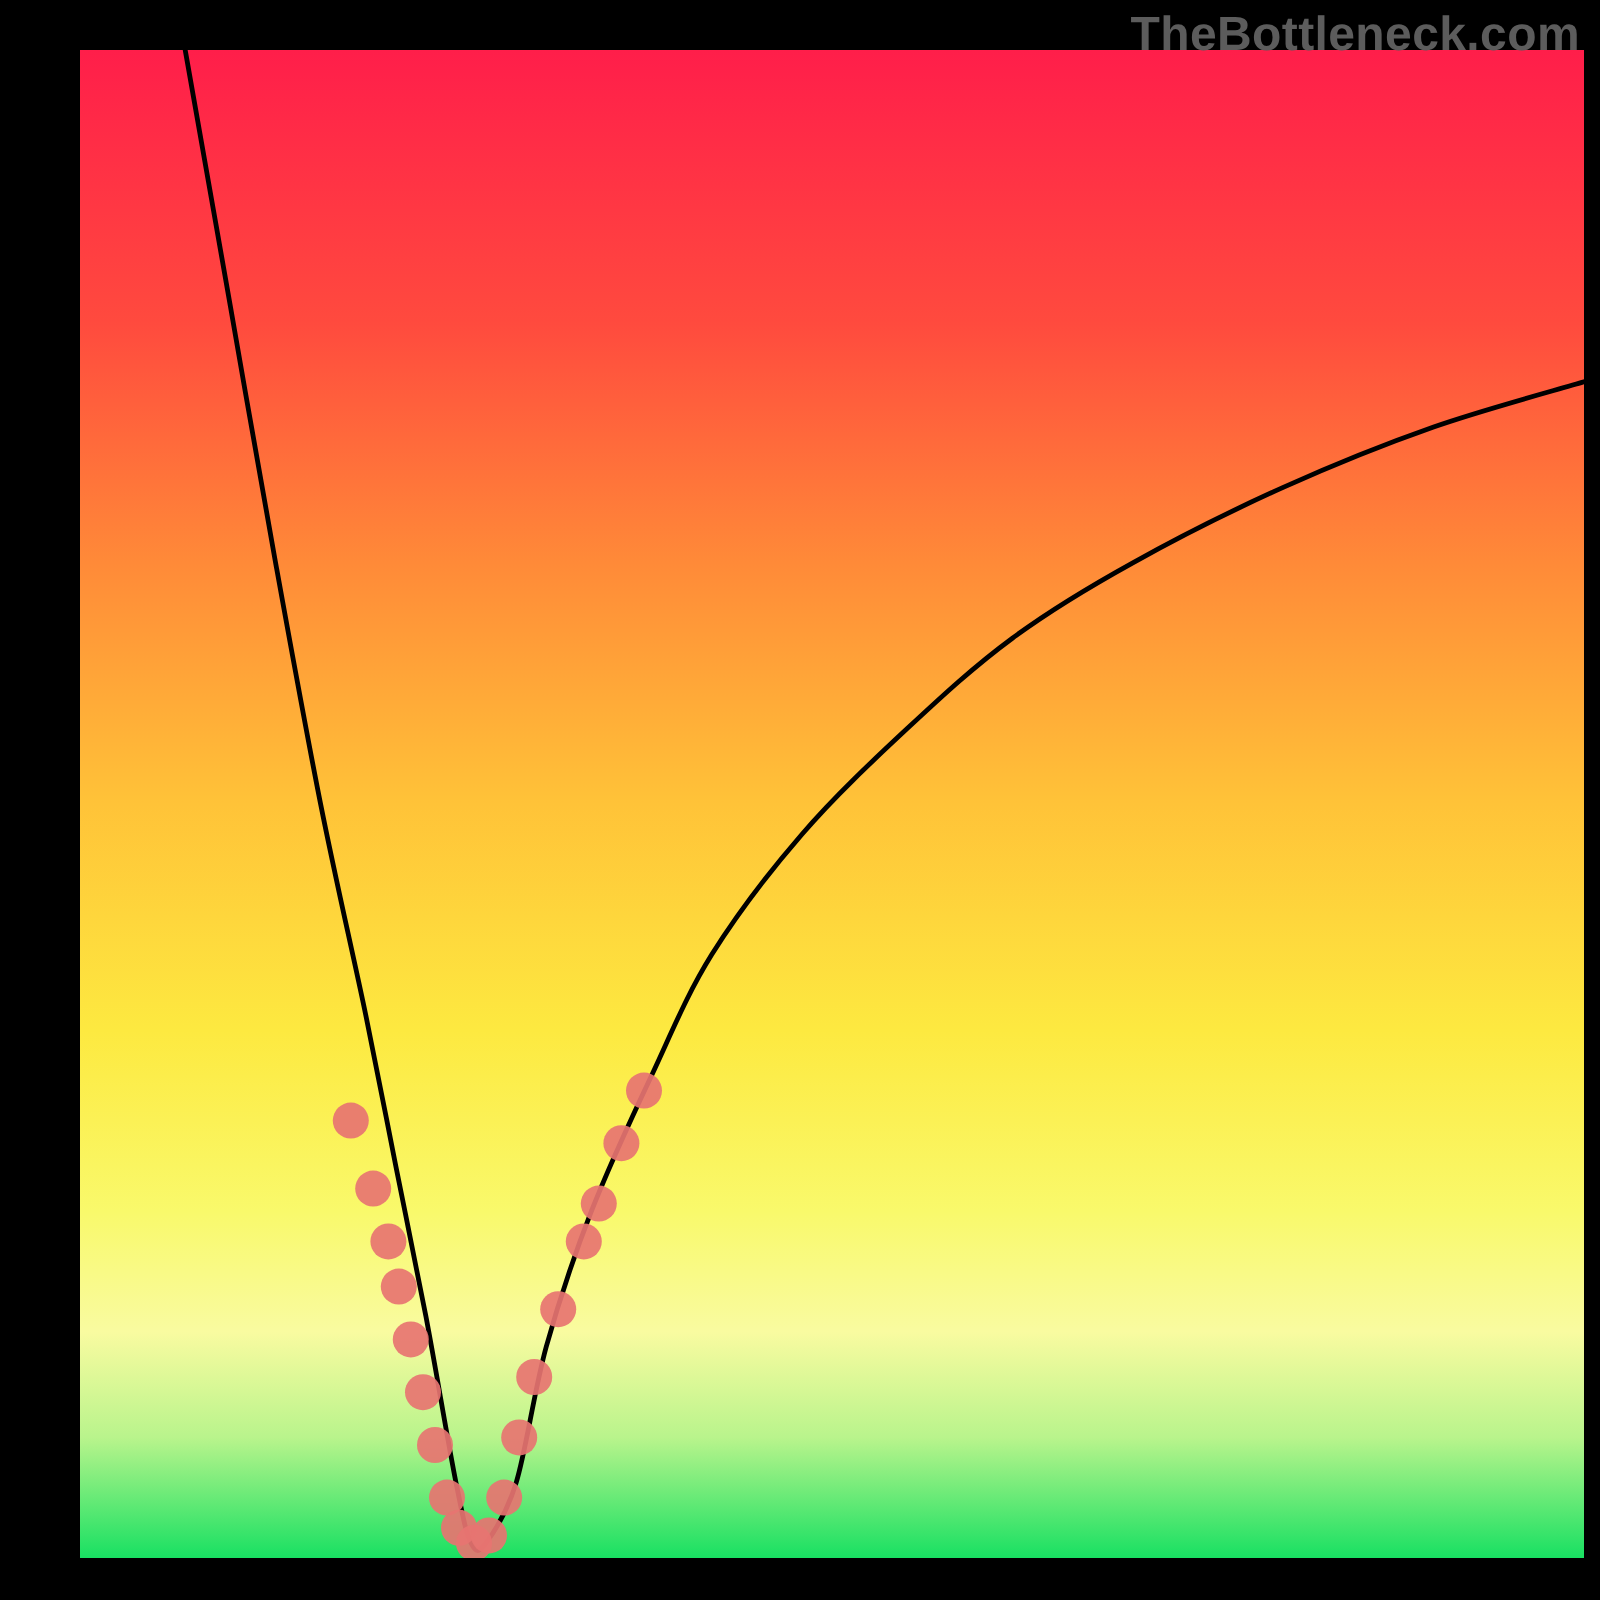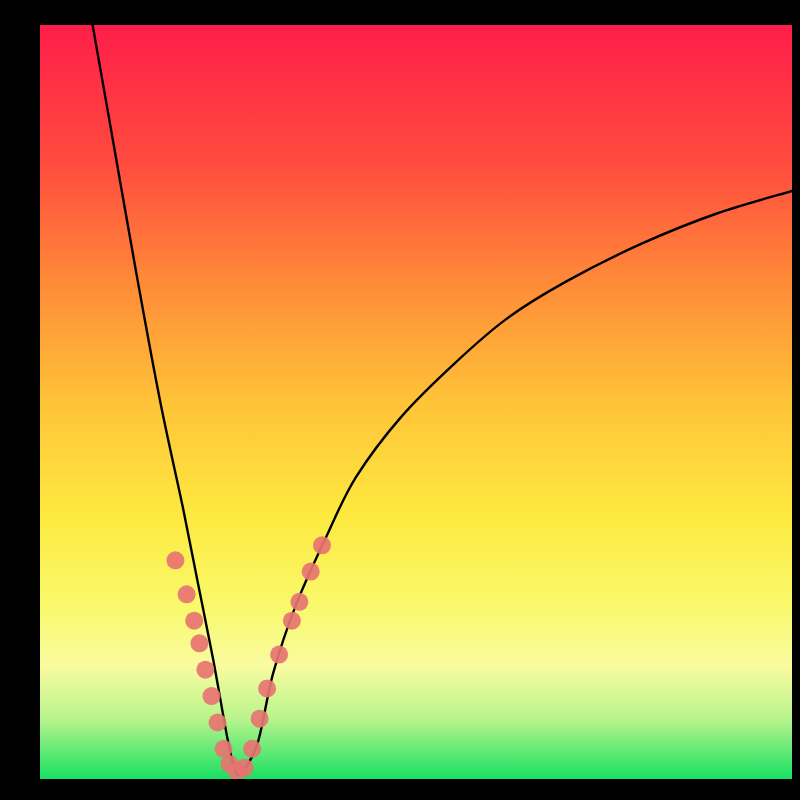--- a/index.html
+++ b/index.html
@@ -76,13 +76,14 @@
           <circle cx="219.6" cy="693.7" r="9" fill="#e77471" fill-opacity="0.92"></circle>
           <circle cx="227.1" cy="663.5" r="9" fill="#e77471" fill-opacity="0.92"></circle>
           <circle cx="239.1" cy="629.6" r="9" fill="#e77471" fill-opacity="0.92"></circle>
           <circle cx="251.9" cy="595.7" r="9" fill="#e77471" fill-opacity="0.92"></circle>
           <circle cx="259.4" cy="576.8" r="9" fill="#e77471" fill-opacity="0.92"></circle>
           <circle cx="270.7" cy="546.6" r="9" fill="#e77471" fill-opacity="0.92"></circle>
           <circle cx="282.0" cy="520.3" r="9" fill="#e77471" fill-opacity="0.92"></circle>
         </g>
     </svg>
   </div>
+  <div class="watermark">TheBottleneck.com</div>
 </div>
 
 </body></html>

